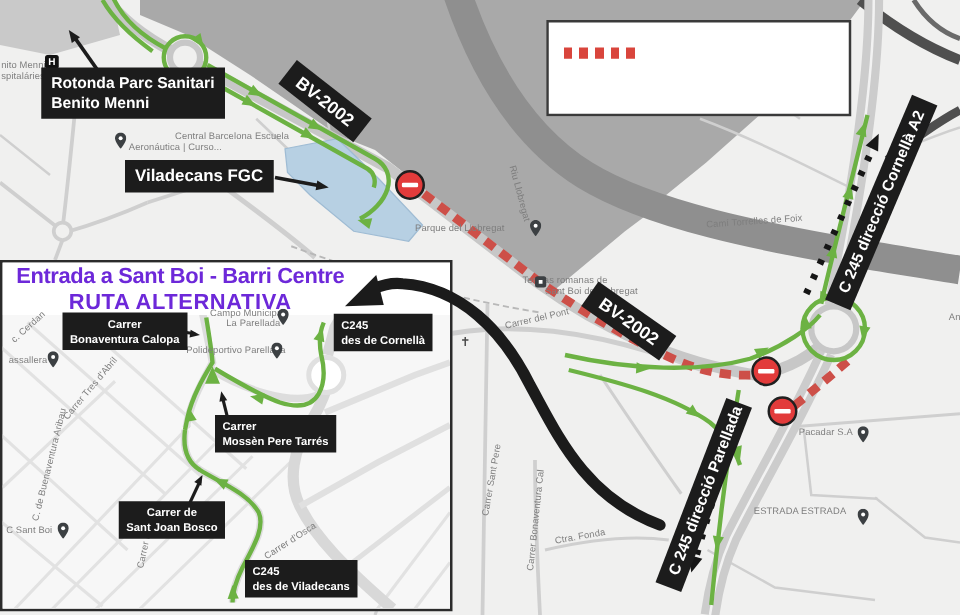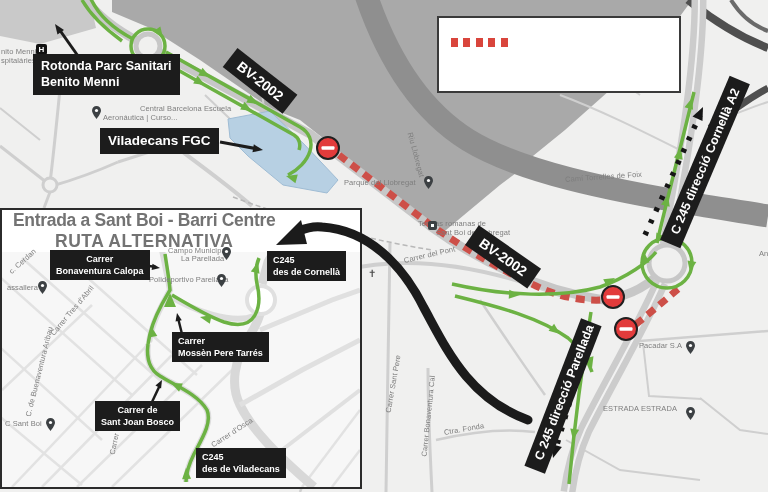--- a/index.html
+++ b/index.html
@@ -22,21 +22,21 @@
   .legend-text{font-size:12px;font-weight:700;color:#1d1d1d;letter-spacing:-0.2px;}
   .sw-closed{width:60px;height:9px;flex:0 0 60px;
              background:repeating-linear-gradient(90deg,#d9453c 0 7px,transparent 7px 12.5px);}
   .sw-open{width:60px;height:3.5px;flex:0 0 60px;background:#6cb243;}
   
   .maptext{position:absolute;color:#7e7e7e;font-size:7.5px;white-space:nowrap;
            transform-origin:0 50%;z-index:25;letter-spacing:.1px;}
   
   .inset{position:absolute;left:0;top:208px;width:362px;height:281px;background:#f7f7f7;
          border:2px solid #2b2b2b;box-sizing:border-box;z-index:20;overflow:hidden;}
-  .inset-title{position:absolute;color:#737373;font-weight:800;font-size:17.5px;
+  .inset-title{position:absolute;color:#6d28d9;font-weight:800;font-size:17.5px;
                letter-spacing:-0.3px;z-index:31;white-space:nowrap;}
   .pinwrap{position:absolute;z-index:26;}
   .hosp{position:absolute;width:11px;height:11px;background:#111;border-radius:2px;color:#fff;
         font-size:8px;font-weight:700;text-align:center;line-height:11px;z-index:26;}
   .church{position:absolute;color:#4a4a4a;font-size:10px;z-index:26;}
   .sqicon{position:absolute;width:9px;height:9px;background:#3c4043;border-radius:2px;z-index:26;}
   .sqicon:after{content:"";position:absolute;left:3px;top:3px;width:3px;height:3px;background:#fff;}
   .overlay{position:absolute;left:0;top:0;z-index:45;pointer-events:none;}
 </style>
 </head>
@@ -262,21 +262,21 @@
     <div class="legend-row">
       <span class="sw-closed"></span>
     </div>
   </div>
 
   <div id="street-layer">
       <div class="maptext" style="left: 1px; top: 47px;">nito Menni...</div>
       <div class="maptext" style="left: 1px; top: 56px;">spitaláries</div>
       <div class="maptext" style="left: 100px; top: 104px; margin-left: 40px;">Central Barcelona Escuela</div>
       <div class="maptext" style="left: 103px; top: 113px;">Aeronáutica | Curso...</div>
-      <div class="maptext" style="left: 344px; top: 178px;">Parque del Llobregat</div>
+      <div class="maptext" style="left: 332px; top: 178px;">Parque del Llobregat</div>
       <div class="maptext" style="left: 410px; top: 128px; transform: rotate(75deg);">Riu Llobregat</div>
       <div class="maptext" style="left: 418px; top: 219px;">Termas romanas de</div>
       <div class="maptext" style="left: 436px; top: 228px;">Sant Boi de Llobregat</div>
       <div class="maptext" style="left: 565px; top: 175px; transform: rotate(-4deg);">Camí Torrelles de Foix</div>
       <div class="maptext" style="left: 404px; top: 256px; transform: rotate(-13deg);">Carrer del Pont</div>
       <div class="maptext" style="left: 639px; top: 341px;">Pacadar S.A</div>
       <div class="maptext" style="left: 603px; top: 404px;">ESTRADA ESTRADA</div>
       <div class="maptext" style="left: 388px; top: 408px; transform: rotate(-80deg);">Carrer Sant Pere</div>
       <div class="maptext" style="left: 424px; top: 452px; transform: rotate(-84deg);">Carrer Bonaventura Cal</div>
       <div class="maptext" style="left: 444px; top: 428px; transform: rotate(-10deg);">Ctra. Fonda</div>

